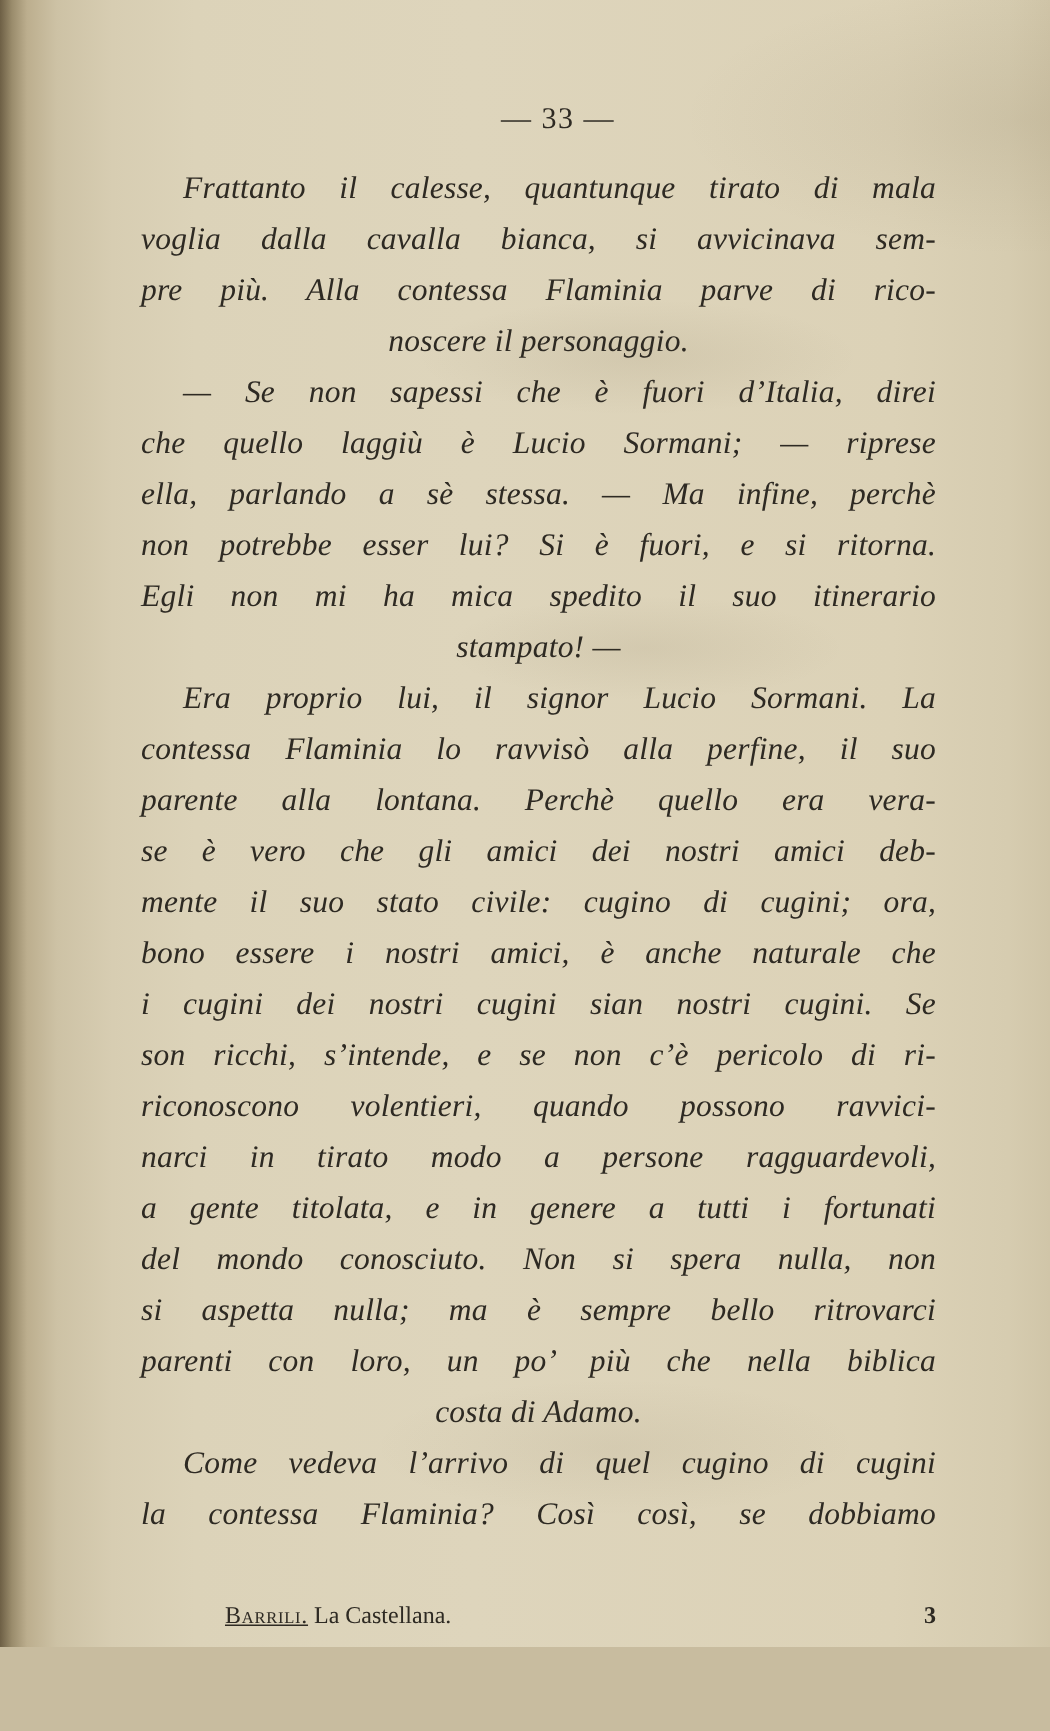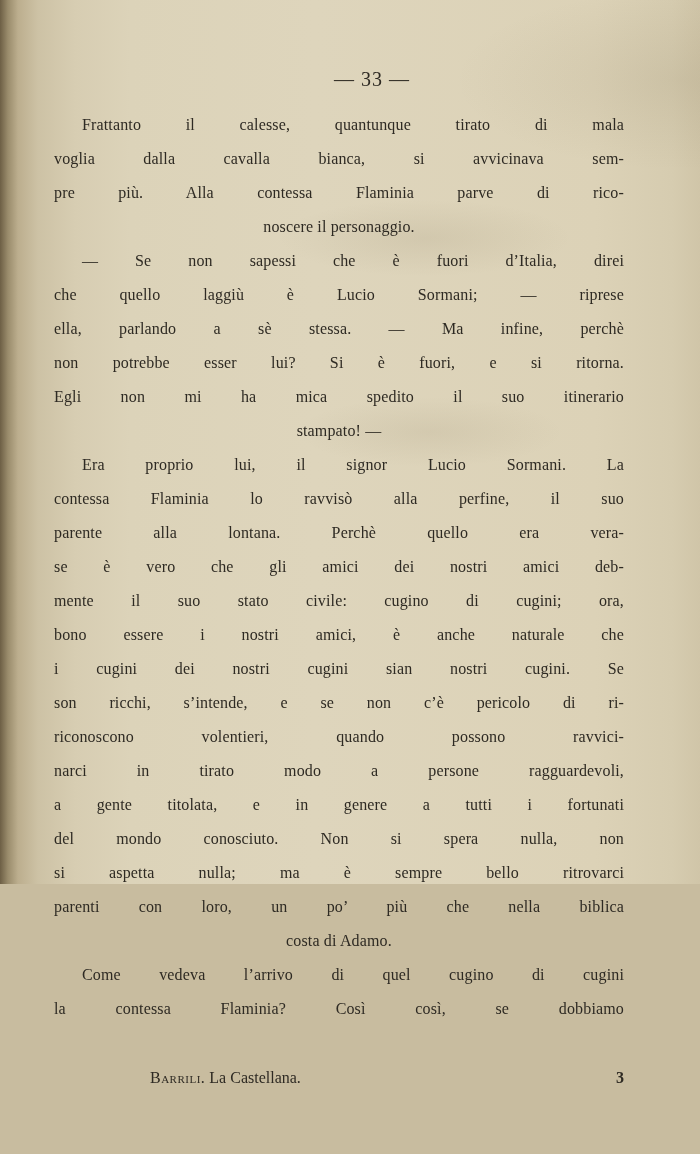--- a/index.html
+++ b/index.html
@@ -9,45 +9,46 @@
   body {
     width: 700px;
     height: 1154px;
     overflow: hidden;
     background: #c8bc9f;
     font-family: "Liberation Serif", "DejaVu Serif", serif;
   }
   .page {
     position: relative;
     width: 700px;
-    height: 884px;
+    height: 1098px;
     color: #2e2a23;
     background:
       radial-gradient(ellipse 210px 55px at 425px 238px, rgba(110,95,65,0.10), transparent 70%),
       radial-gradient(ellipse 190px 50px at 430px 432px, rgba(110,95,65,0.09), transparent 70%),
       radial-gradient(ellipse 230px 65px at 410px 965px, rgba(110,95,65,0.08), transparent 70%),
       radial-gradient(ellipse 300px 120px at 680px 80px, rgba(110,95,65,0.10), transparent 75%),
       linear-gradient(90deg,
         #6d5f45 0px, #9a8c6c 8px, #bcae8e 18px, #cdc2a5 38px,
         #d7cdb2 75px, #dcd3b9 130px, #ded5bc 45%, #dcd2b7 85%,
         #d6ccb0 96%, #d0c5a8 100%);
   }
   .header {
     margin: 0 78px 0 122px;
     padding-top: 66px;
     text-align: center;
     font-size: 20px;
     letter-spacing: 1px;
     line-height: 26px;
   }
   .text-block {
-    margin: 16px 76px 0 54px;
-    font-size: 16px;
+    margin: 16px 76px 0 94px;
+    font-size: 21px;
     line-height: 34px;
     letter-spacing: 0.15px;
+    font-style: italic;
   }
   .line {
     height: 34px;
     white-space: nowrap;
     text-align: center;
   }
   .line.just {
     white-space: normal;
     text-align: justify;
     text-align-last: justify;
@@ -62,20 +63,21 @@
     right: 76px;
     font-size: 16px;
     line-height: 20px;
   }
   .footer-left {
     padding-left: 28px;
   }
   .footer-author {
     font-variant: small-caps;
     letter-spacing: 0.5px;
+    text-decoration: underline;
   }
   .footer-title {
   }
   .footer-right {
     float: right;
     font-weight: bold;
   }
 </style>
 </head>
 <body>

